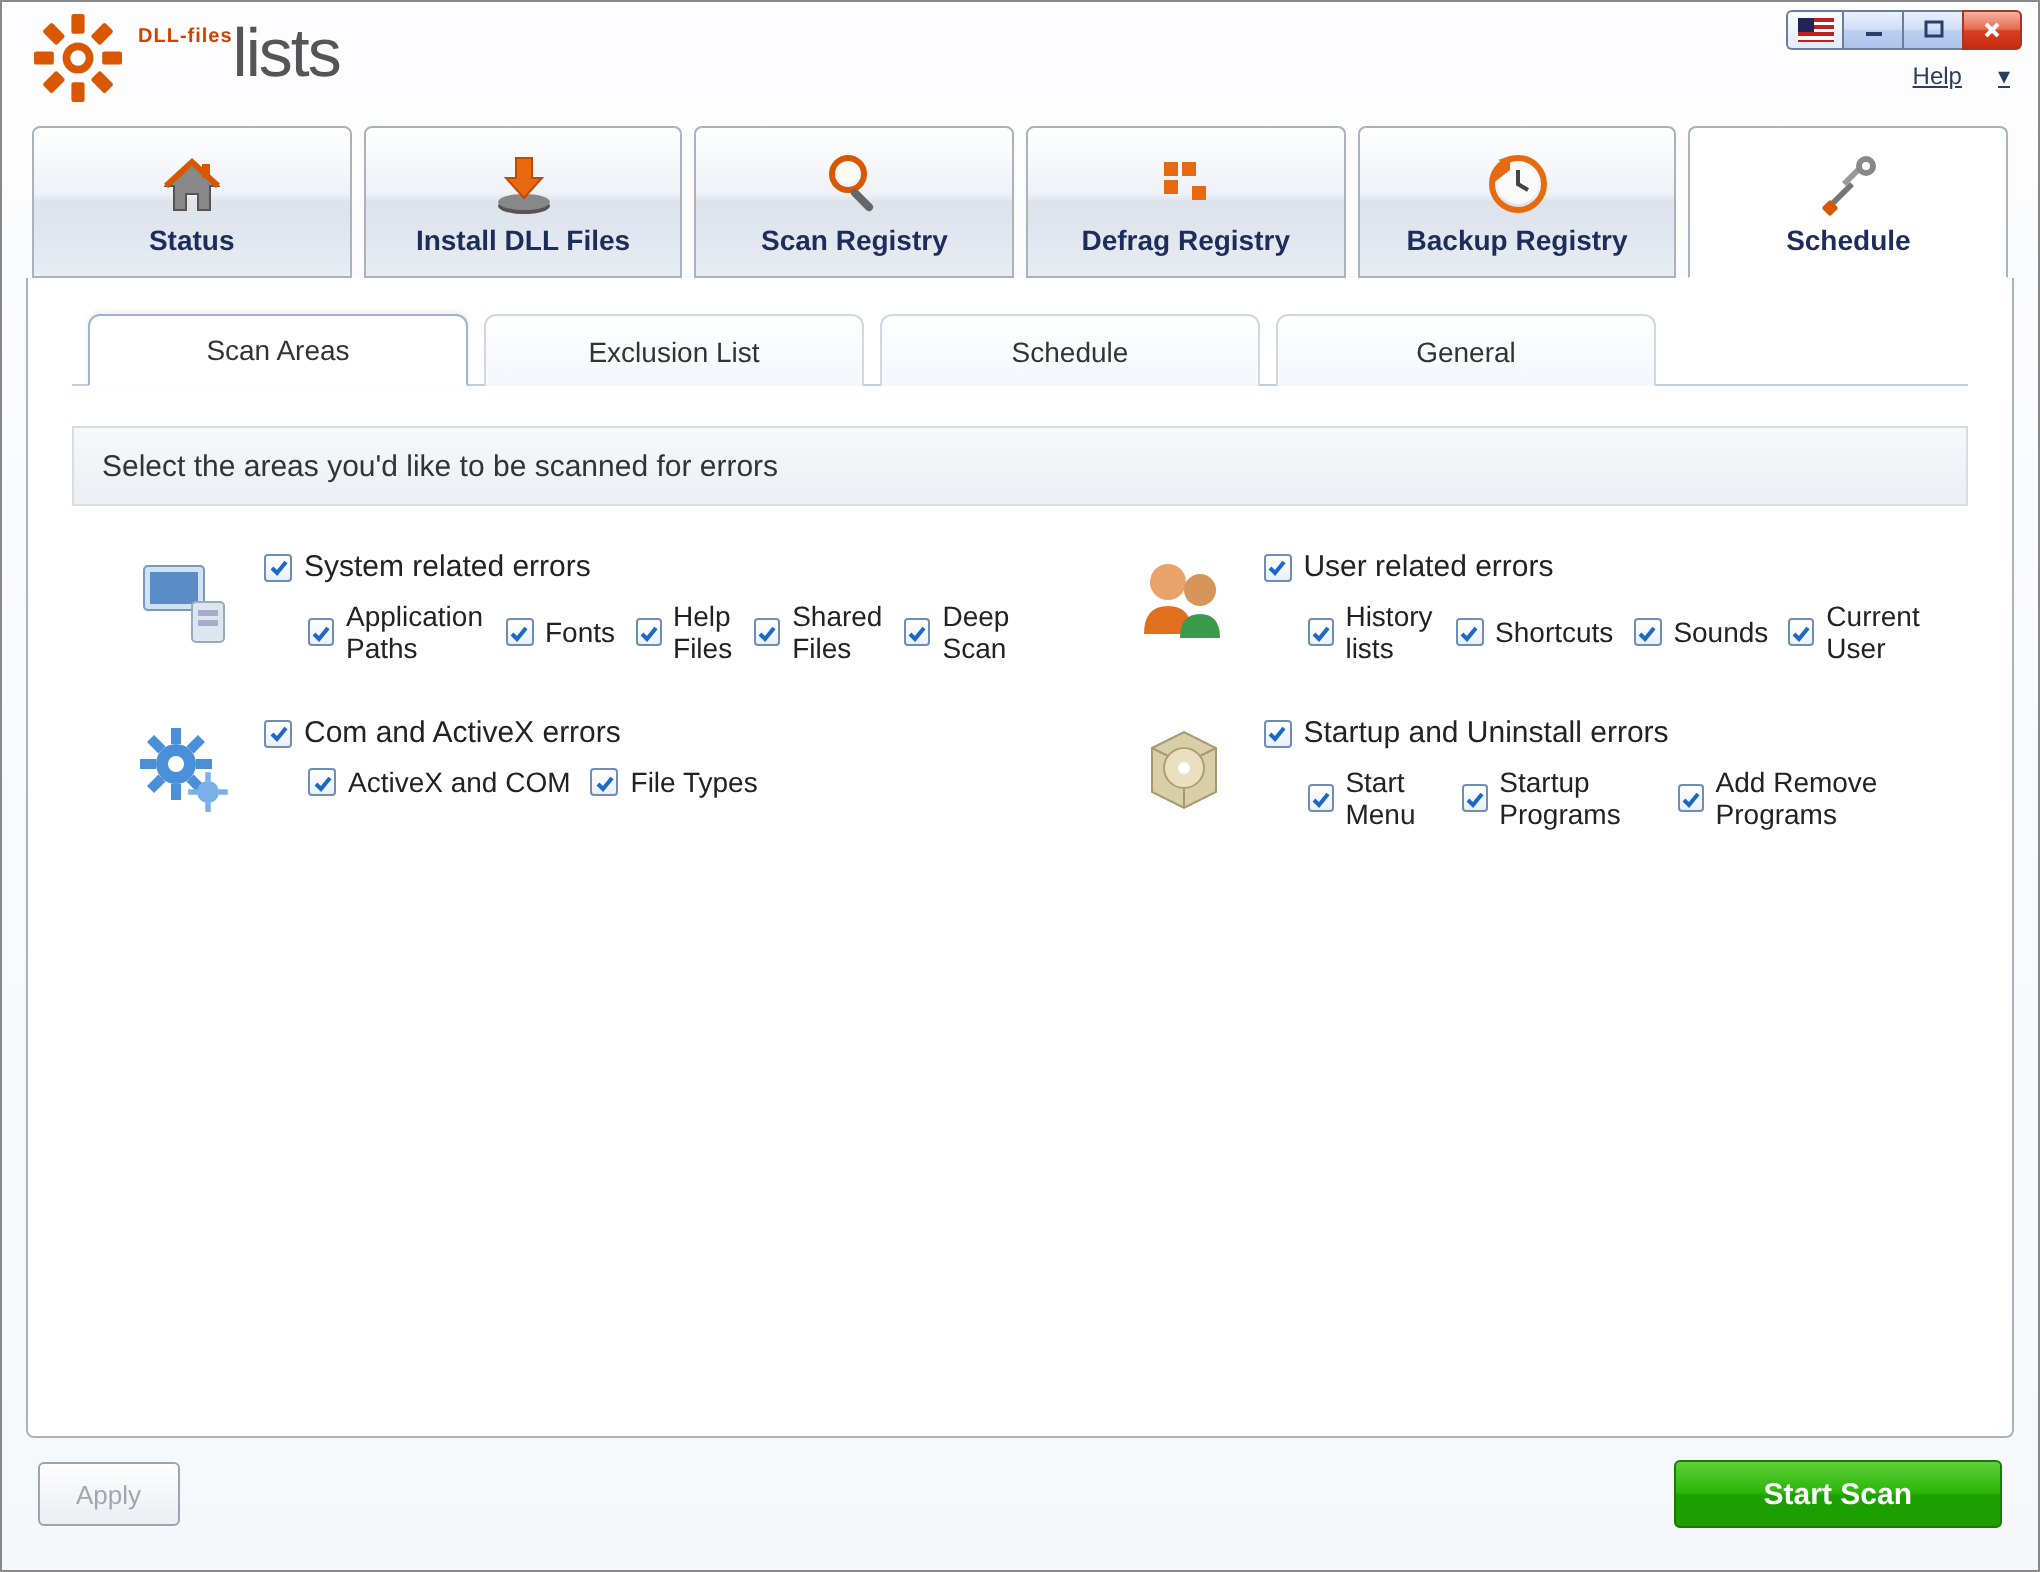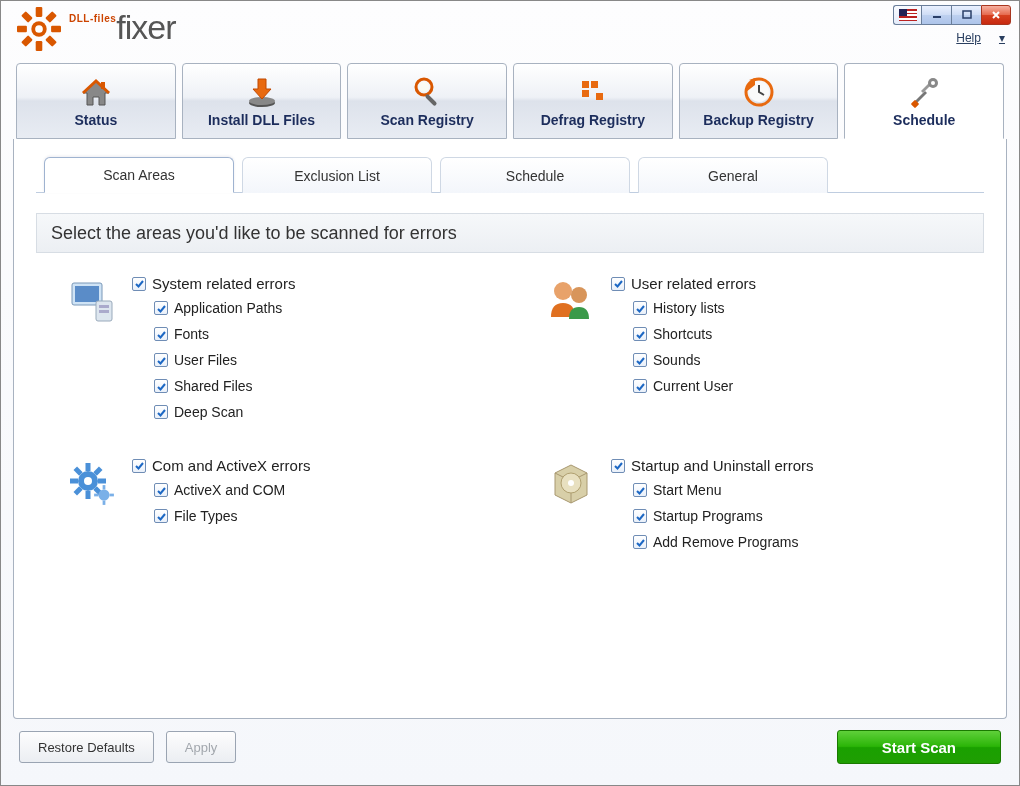--- a/index.html
+++ b/index.html
@@ -25,29 +25,29 @@
     .navtab.active { background:#fff; border-bottom-color:#fff; }
     .navtab-label { font-size:14px; font-weight:bold; color:#1c2d5c; }
     .navtab svg { width:34px; height:34px; }
     
     .panel { flex:1; margin:0 12px 0 12px; background:#fff; border:1px solid #a8b2c0; border-top:none; padding:18px 22px 0 22px; display:flex; flex-direction:column; position:relative; border-radius:0 0 4px 4px; }
     
     .subtabs { display:flex; gap:8px; border-bottom:1px solid #bfcde0; margin-bottom:20px; padding-left:8px; }
     .subtab { min-width:190px; height:36px; border:1px solid #cfd8e4; border-bottom:none; border-radius:6px 6px 0 0; background:linear-gradient(180deg,#ffffff,#f3f6fb); display:flex; align-items:center; justify-content:center; font-size:14px; color:#333; cursor:pointer; margin-bottom:-1px; }
     .subtab.active { background:#fff; border-color:#9fb3d0; border-bottom:1px solid #fff; box-shadow:0 -1px 3px rgba(0,0,80,.08); }
     
-    .instruction { height:40px; background:linear-gradient(180deg,#f6f8fa,#eceff3); border:1px solid #d7dde4; display:flex; align-items:center; padding:0 14px; font-size:18px; color:#333; }
-    
-    .groups { display:grid; grid-template-columns:1fr 1fr; gap:37px 60px; padding:22px 20px 10px 30px; }
+    .instruction { height:40px; background:linear-gradient(180deg,#f6f8fa,#eceff3); border:1px solid #d7dde4; display:flex; align-items:center; padding:0 14px; font-size:15px; color:#333; }
+    
+    .groups { display:grid; grid-template-columns:1fr 1fr; gap:26px 60px; padding:22px 20px 10px 30px; }
     .group { display:flex; gap:14px; }
     .group-icon { width:52px; height:52px; flex-shrink:0; }
     .group-body { }
     .grp-head { display:flex; align-items:center; gap:6px; margin-bottom:8px; }
     .grp-title { font-size:15px; color:#222; }
-    .grp-items { padding-left:22px; display:flex; flex-direction:column; gap:10px; }
+    .grp-items { padding-left:22px; display:flex; flex-direction:row; gap:10px; }
     .grp-item { display:flex; align-items:center; gap:6px; font-size:14px; color:#222; }
     .cb { width:14px; height:14px; border:1px solid #6f8db5; border-radius:2px; background:linear-gradient(180deg,#fff,#e9f0fa); display:flex; align-items:center; justify-content:center; cursor:pointer; }
     .cb svg { width:11px; height:11px; }
     
     .footer { height:56px; margin:0 12px 10px 12px; display:flex; align-items:center; gap:12px; padding:0 6px; }
     .btn { height:32px; padding:0 18px; border:1px solid #9aa4b2; border-radius:3px; background:linear-gradient(180deg,#fdfdfd,#ebeef2); font-size:13px; color:#333; cursor:pointer; display:flex; align-items:center; }
     .btn.disabled { color:#a2a7ad; cursor:default; }
     .spacer { flex:1; }
     .btn.primary { background:linear-gradient(180deg,#5fd03a,#2bb508 48%,#1aa000 52%,#1f9e02); border-color:#1a7a00; color:#fff; font-weight:bold; font-size:15px; padding:0 44px; height:34px; }
     .flag-us { width:18px; height:12px; position:relative; background:linear-gradient(180deg,#b22 0,#b22 15%,#fff 15%,#fff 30%,#b22 30%,#b22 45%,#fff 45%,#fff 60%,#b22 60%,#b22 75%,#fff 75%,#fff 90%,#b22 90%); }
@@ -73,21 +73,21 @@
                 <rect x="-3" y="11" width="6" height="9" rx="1"></rect>
                 <rect x="-20" y="-3" width="9" height="6" rx="1"></rect>
                 <rect x="11" y="-3" width="9" height="6" rx="1"></rect>
               </g>
             </g>
           </g>
         <circle cx="20" cy="20" r="3.5" fill="#fff"></circle>
       </svg>
       <div class="logo-text">
         <span class="logo-supertitle">DLL-files</span>
-        <span class="logo-title">fixer</span>
+        <span class="logo-title">lists</span>
       </div>
     </div>
     <div class="winctrl">
       <div class="winbtns">
         <div class="winbtn flag">
             <div class="flag-us"></div>
           </div>
         <div class="winbtn min">
             <svg width="10" height="10">
               <rect x="1" y="6" width="8" height="2" fill="#2a3f68"></rect>
@@ -223,21 +223,21 @@
                   </svg>
                 </span>
                 <span>Fonts</span>
               </div>
             <div class="grp-item">
                 <span class="cb">
                   <svg viewBox="0 0 11 11">
                     <path d="M2 6 L4.5 8.5 L9 3" stroke="#1d68c4" stroke-width="2" fill="none"></path>
                   </svg>
                 </span>
-                <span>User Files</span>
+                <span>Help Files</span>
               </div>
             <div class="grp-item">
                 <span class="cb">
                   <svg viewBox="0 0 11 11">
                     <path d="M2 6 L4.5 8.5 L9 3" stroke="#1d68c4" stroke-width="2" fill="none"></path>
                   </svg>
                 </span>
                 <span>Shared Files</span>
               </div>
             <div class="grp-item">
@@ -404,23 +404,20 @@
                 </span>
                 <span>Add Remove Programs</span>
               </div>
           </div>
         </div>
       </div>
     </div>
   </div>
 
   <div class="footer">
-    <div class="btn">
-        <span>Restore Defaults</span>
-      </div>
     <div class="btn disabled">
         <span>Apply</span>
       </div>
     <div class="spacer"></div>
     <div class="btn primary">
         <span>Start Scan</span>
       </div>
   </div>
 </div>
 

